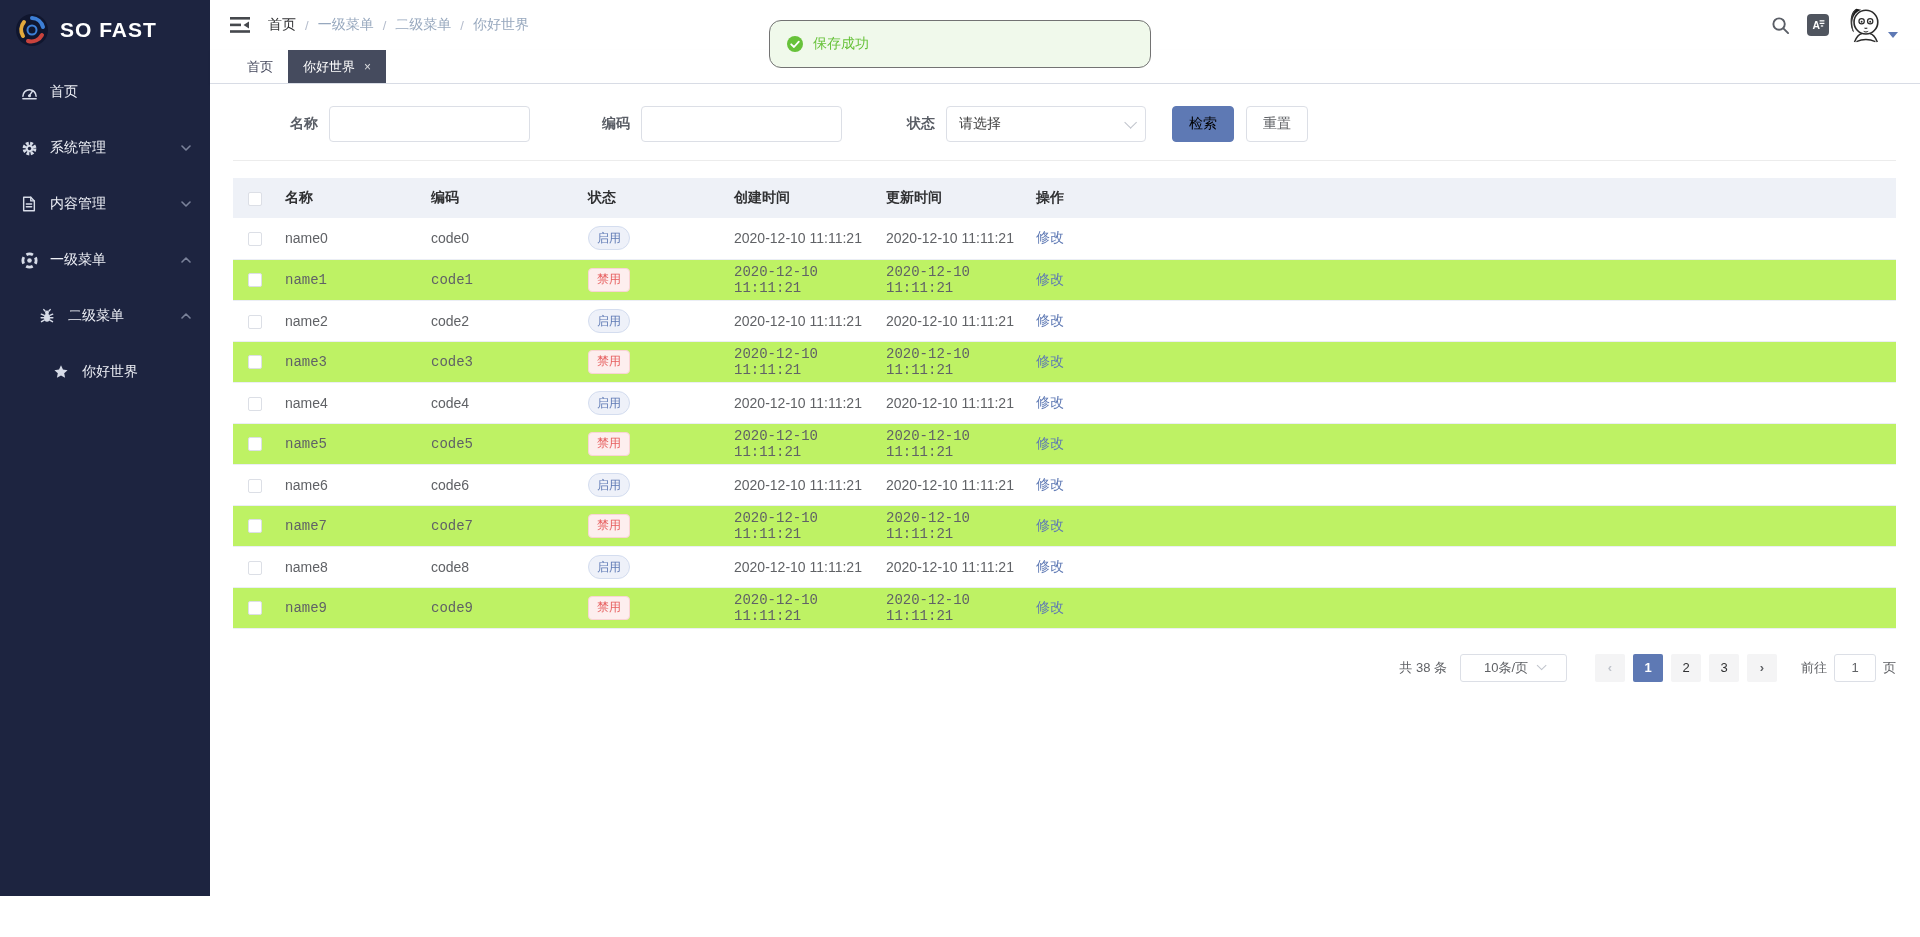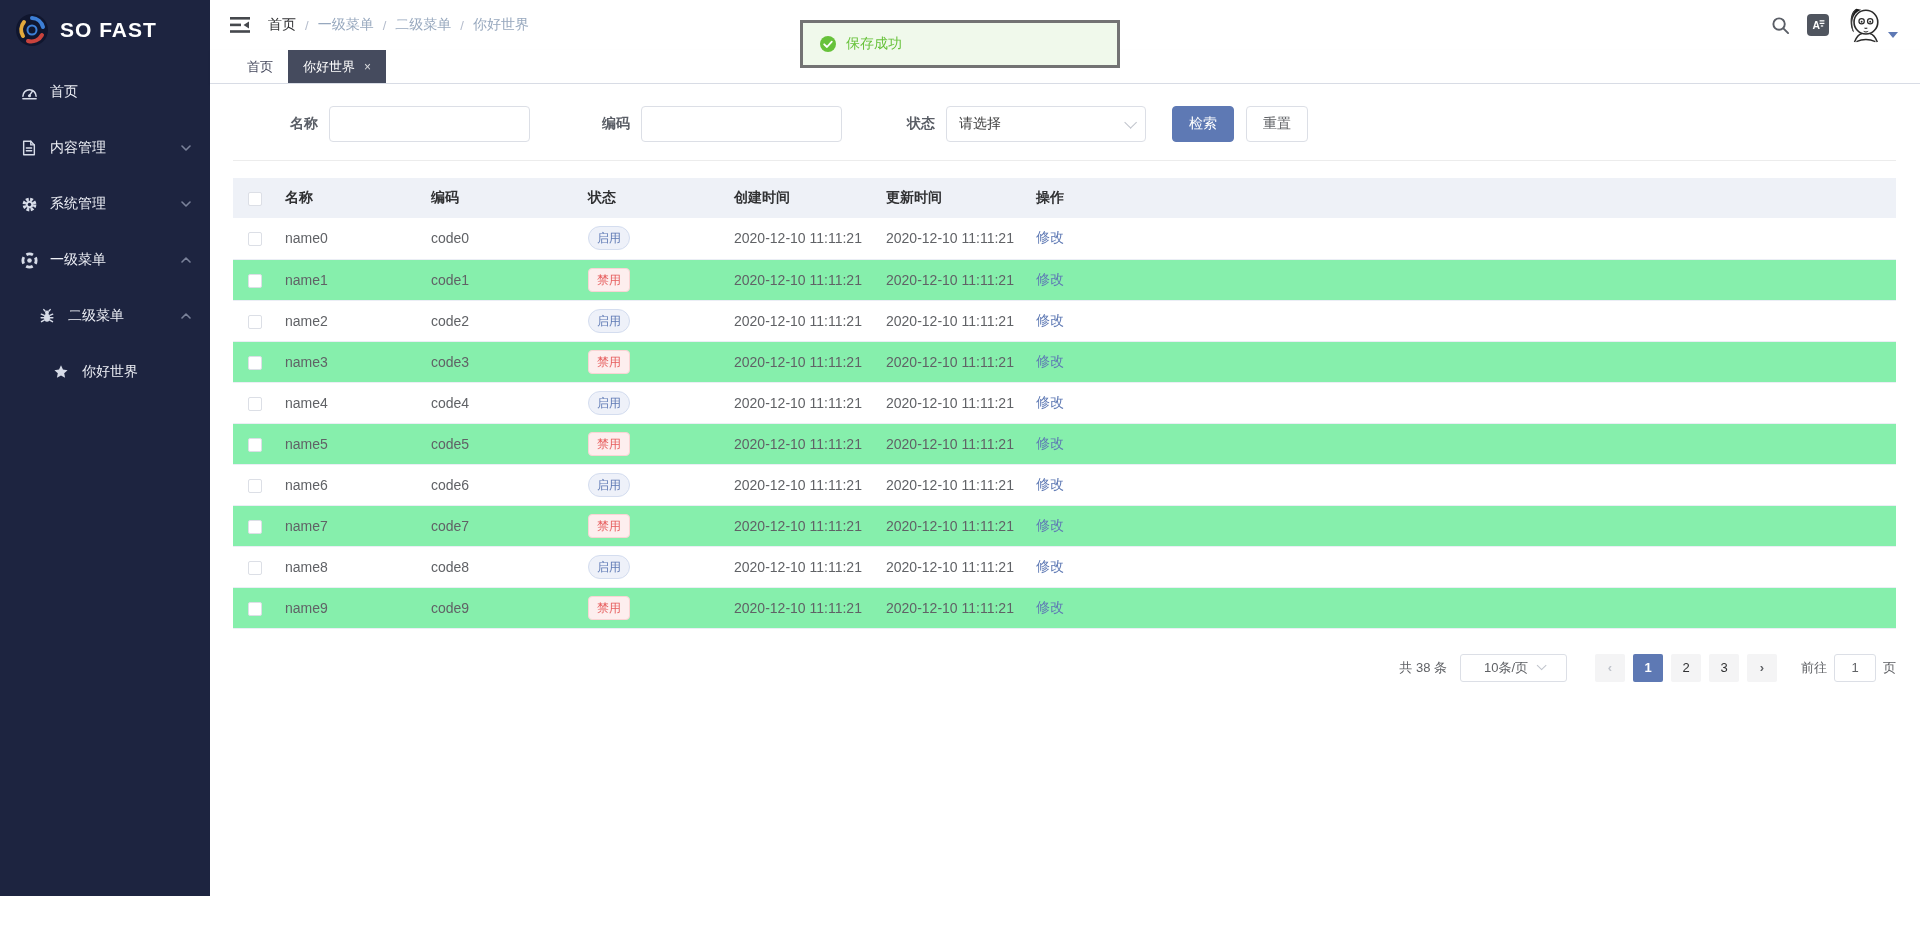--- a/index.html
+++ b/index.html
@@ -53,30 +53,30 @@
   .f-item2 { margin-left:33px; }
   .text-input { width:201px; height:36px; border:1px solid #dcdfe6; border-radius:4px; background:#fff;
     font-size:14px; padding:0 12px; color:#606266; outline:none; font-family:inherit; }
   .select-box { width:200px; height:36px; border:1px solid #dcdfe6; border-radius:4px; background:#fff;
     display:flex; align-items:center; padding:0 12px; cursor:pointer; }
   .select-box .ph { color:#404040; font-size:14px; }
   .sel-arrow { margin-left:auto; width:9px; height:9px; border-right:1.5px solid #c0c4cc;
     border-bottom:1.5px solid #c0c4cc; transform:rotate(45deg) translateY(-3px); }
   .btn { height:36px; padding:0 16px; border-radius:4px; font-size:14px; cursor:pointer;
     border:1px solid transparent; font-family:inherit; }
-  .btn-primary { background:#5e79b4; color:#ffffff; border-color:#5e79b4; }
+  .btn-primary { background:#5e79b4; color:#000000; border-color:#5e79b4; }
   .btn-plain { background:#fff; color:#606266; border-color:#dcdfe6; }
   .btn-search { margin-left:26px; } .btn-reset { margin-left:12px; }
   .toolbar-row { margin-top:18px; }
   .btn-add { height:33px; padding:0 16px; }
   
   table { width:100%; border-collapse:collapse; margin-top:17px; font-size:14px; table-layout:fixed; }
   th { background:#eef1f7; color:#303133; font-weight:700; text-align:left; height:40px; padding:0 8px; }
   td { height:41px; padding:0 8px; color:#606266; border-bottom:1px solid #ebeef5; }
-  tr.stripe td { background:#86efac; }
+  tr.stripe td { background:#bef264;font-family:Liberation Mono, monospace; }
   th.c-check, td.c-check { width:44px; text-align:center; padding:0; }
   .c-name{width:146px;} .c-code{width:157px;} .c-status{width:146px;} .c-ctime{width:152px;} .c-utime{width:150px;}
   .checkbox { display:inline-block; width:14px; height:14px; border:1px solid #dcdfe6; border-radius:2px;
     background:#fff; vertical-align:middle; cursor:pointer; }
   .tag { display:inline-block; height:24px; line-height:22px; padding:0 8px; font-size:12px; border-radius:4px; border:1px solid; }
   .tag-primary { color:#5e79b4; background:#eef1f9; border-color:#d4ddef;border-radius:12px; }
   .tag-danger  { color:#e65d5d; background:#fdeeee; border-color:#f9d4d4; }
   .link-edit { color:#5e79b4; cursor:pointer; }
   
   .pager { margin-top:25px; display:flex; align-items:center; justify-content:flex-end; font-size:13px; color:#606266; }
@@ -86,22 +86,22 @@
   .pg-size .sel-arrow { margin-left:0; width:7px; height:7px; }
   .pg-btn { min-width:30px; height:28px; margin:0 4px; border:none; border-radius:2px; background:#f4f4f5;
     color:#303133; font-size:13px; display:flex; align-items:center; justify-content:center; cursor:pointer; font-family:inherit; }
   .pg-btn.active { background:#5e79b4; color:#fff; font-weight:bold; }
   .pg-btn.nav { color:#606266; font-weight:bold; }
   .pg-btn.disabled { color:#c0c4cc; cursor:default; }
   .pg-goto { margin-left:20px; } 
   .pg-input { width:42px; height:28px; border:1px solid #dcdfe6; border-radius:3px; text-align:center;
     font-size:13px; color:#606266; margin:0 7px; outline:none; font-family:inherit; }
   
-  .toast { position:absolute; top:20px; left:960px; transform:translateX(-50%); width:320px; height:48px;
-    background:#f0f9eb; border:3px solid #737373; border-radius:0; display:flex; align-items:center;
+  .toast { position:absolute; top:20px; left:960px; transform:translateX(-50%); width:382px; height:48px;
+    background:#f0f9eb; border:1px solid #737373; border-radius:12px; display:flex; align-items:center;
     padding:0 17px; z-index:20; }
   .toast-icon { width:16px; height:16px; margin-right:10px; flex:0 0 16px; }
   .toast-msg { color:#67c23a; font-size:14px; }
 </style>
 </head>
 <body>
 
 <aside class="sidebar">
   <div class="logo-row">
     <svg class="logo-swirl" viewBox="0 0 36 36">
@@ -120,41 +120,41 @@
             <path class="st" d="M2 13 A7 7 0 1 1 16 13"></path>
             <line class="st" x1="9" y1="12" x2="12.5" y2="7"></line>
             <circle class="fl" cx="9" cy="12.5" r="1.6"></circle>
             <line class="st" x1="2" y1="15.5" x2="16" y2="15.5"></line>
           </svg>
         </span>
         <span>首页</span>
       </div>
       <div class="menu-item">
         <span class="mi-icon">
+          <svg viewBox="0 0 18 18" width="17" height="17">
+            <circle cx="9" cy="9" r="5.6" fill="none" stroke="#d7dce8" stroke-width="3.4" stroke-dasharray="2.9 1.5"></circle>
+            <circle cx="9" cy="9" r="4" class="fl"></circle>
+            <circle cx="9" cy="9" r="1.8" fill="#1d2440"></circle>
+          </svg>
+        </span>
+        <span>系统管理</span>
+        <svg class="chev" viewBox="0 0 12 12">
+          <path d="M2 4 L6 8 L10 4" fill="none" stroke="#9aa2b8" stroke-width="1.6" stroke-linecap="round" stroke-linejoin="round"></path>
+        </svg>
+      </div>
+      <div class="menu-item">
+        <span class="mi-icon">
           <svg viewBox="0 0 18 18" width="16" height="16">
             <path class="st" d="M3 1.5 h8 l4 4 v11 h-12 z"></path>
             <path class="st" d="M11 1.5 v4 h4"></path>
             <line class="st" x1="6" y1="9" x2="12" y2="9"></line>
             <line class="st" x1="6" y1="12" x2="12" y2="12"></line>
           </svg>
         </span>
         <span>内容管理</span>
-        <svg class="chev" viewBox="0 0 12 12">
-          <path d="M2 4 L6 8 L10 4" fill="none" stroke="#9aa2b8" stroke-width="1.6" stroke-linecap="round" stroke-linejoin="round"></path>
-        </svg>
-      </div>
-      <div class="menu-item">
-        <span class="mi-icon">
-          <svg viewBox="0 0 18 18" width="17" height="17">
-            <circle cx="9" cy="9" r="5.6" fill="none" stroke="#d7dce8" stroke-width="3.4" stroke-dasharray="2.9 1.5"></circle>
-            <circle cx="9" cy="9" r="4" class="fl"></circle>
-            <circle cx="9" cy="9" r="1.8" fill="#1d2440"></circle>
-          </svg>
-        </span>
-        <span>系统管理</span>
         <svg class="chev" viewBox="0 0 12 12">
           <path d="M2 4 L6 8 L10 4" fill="none" stroke="#9aa2b8" stroke-width="1.6" stroke-linecap="round" stroke-linejoin="round"></path>
         </svg>
       </div>
       <div class="menu-item">
         <span class="mi-icon">
           <svg viewBox="0 0 18 18" width="17" height="17">
             <circle cx="9" cy="9" r="7" fill="none" stroke="#d7dce8" stroke-width="3" stroke-dasharray="7.2 3.8" stroke-dashoffset="3.6"></circle>
             <circle cx="9" cy="9" r="2.4" class="fl"></circle>
           </svg>

